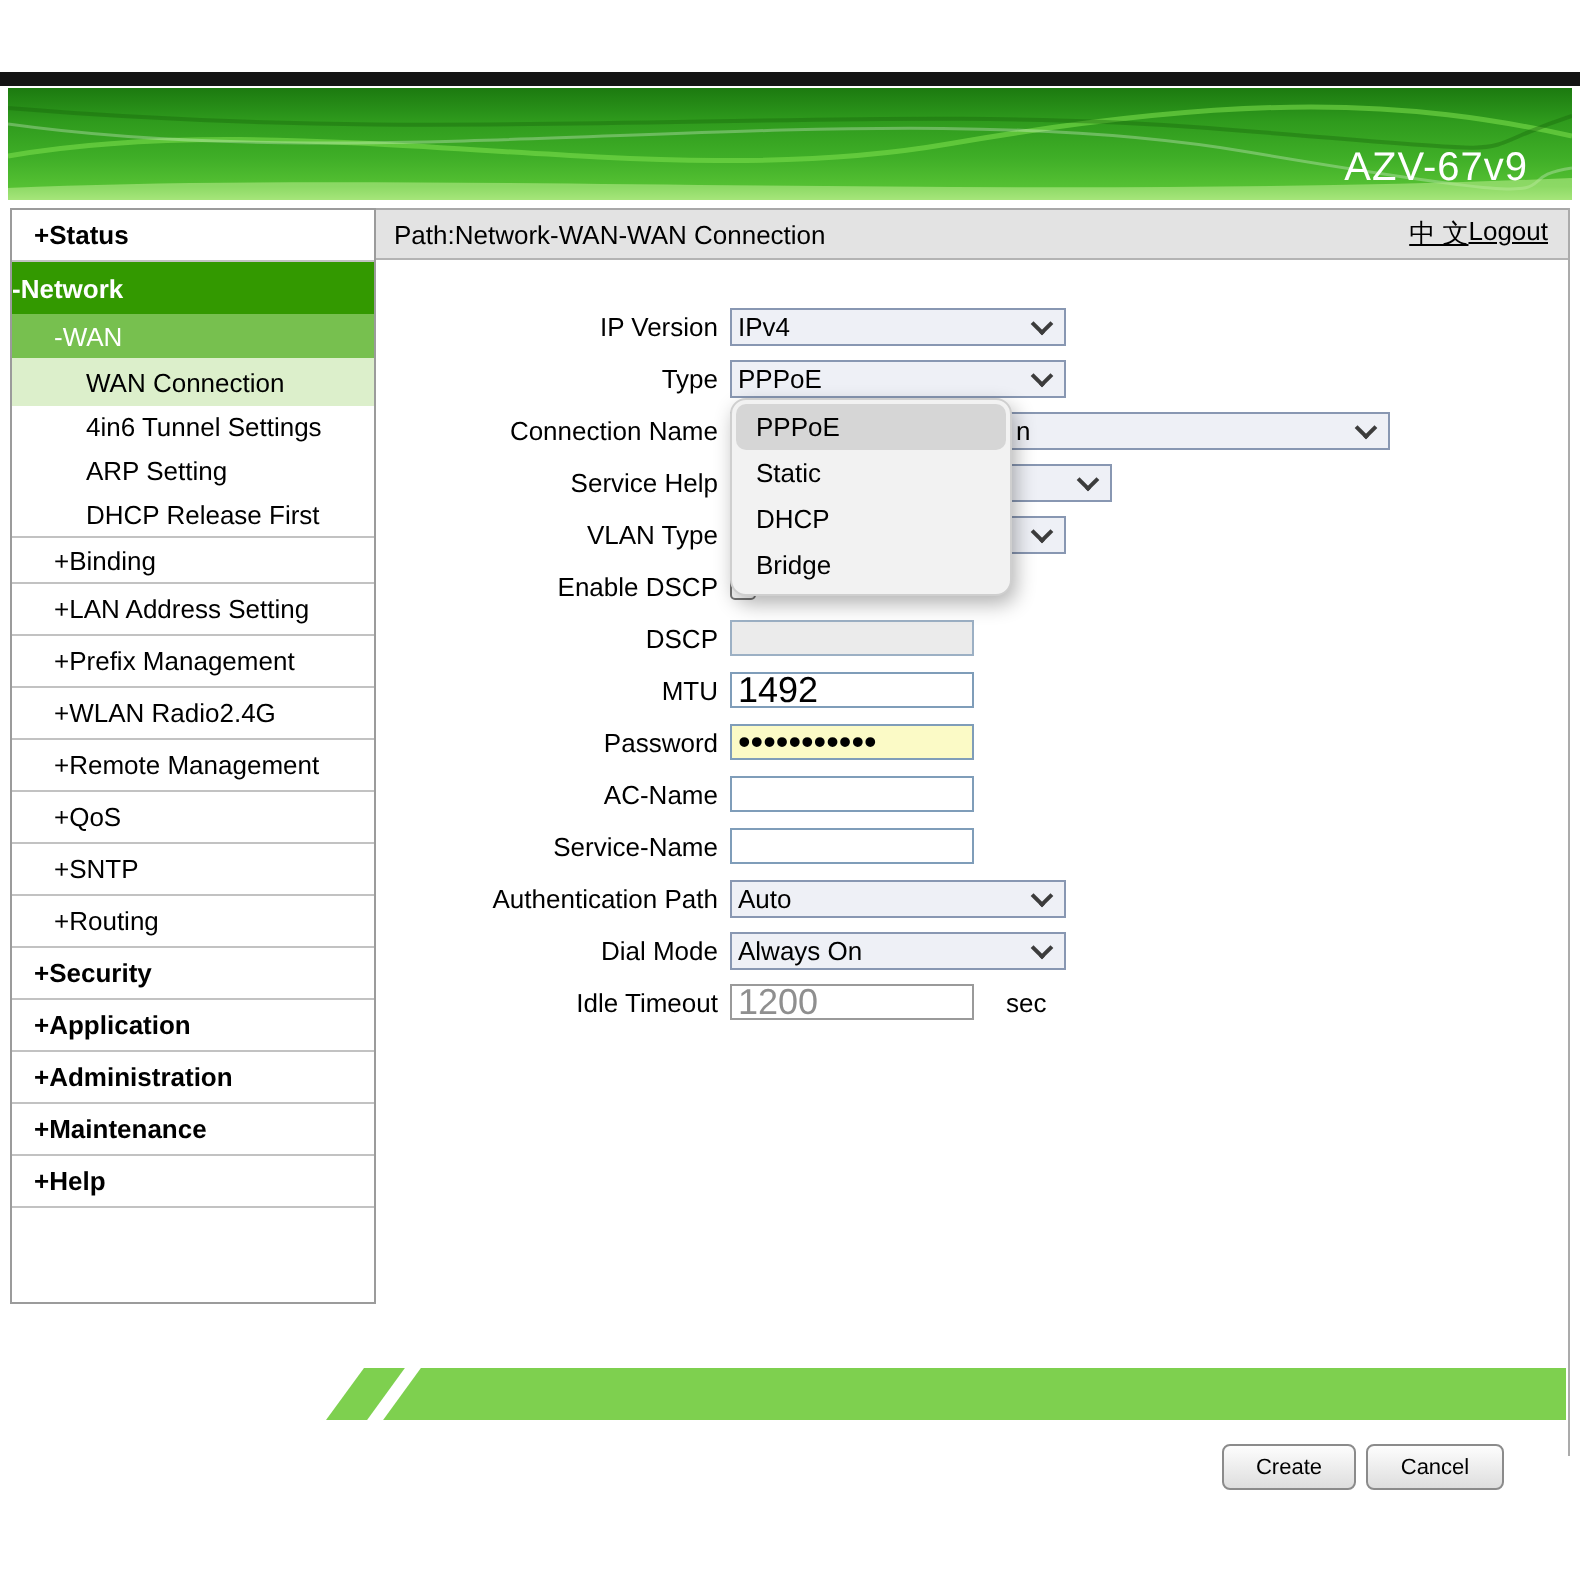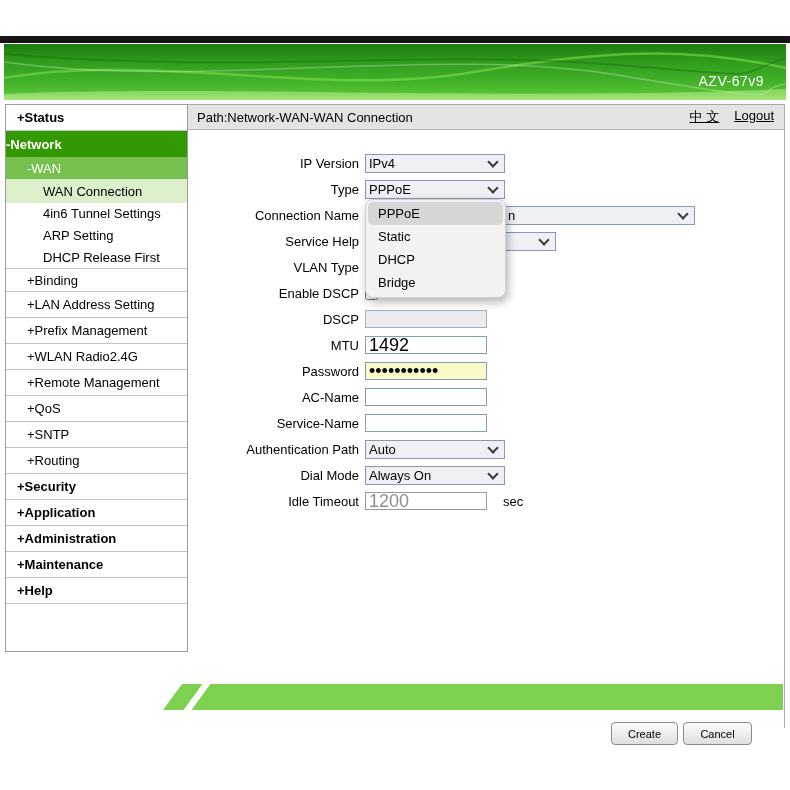--- a/index.html
+++ b/index.html
@@ -3,47 +3,47 @@
 <meta charset="utf-8">
 <style>
   html,body{margin:0;padding:0;background:#fff;}
   body{width:790px;height:790px;position:relative;font-family:"Liberation Sans",sans-serif;font-size:13px;color:#000;overflow:hidden;}
   .abs{position:absolute;}
 
   
   .black-bar{left:0;top:36px;width:790px;height:7px;background:#141414;}
   .banner{left:4px;top:44px;width:782px;height:56px;overflow:hidden;}
   .banner svg{display:block;}
-  .brand{position:absolute;right:22px;top:29px;color:#fff;font-size:14px;letter-spacing:.5px;}
+  .brand{position:absolute;right:22px;top:29px;color:#fff;font-size:20px;letter-spacing:.5px;}
 
   
   .sidebar{left:5px;top:104px;width:183px;height:548px;background:#fff;border:1px solid #9b9b9b;box-sizing:border-box;}
   .sb-item{display:flex;align-items:center;cursor:pointer;}
   .b{border-bottom:1px solid #c2c2c2;}
   .l1{font-weight:bold;padding-left:11px;height:25px;}
   .l2{padding-left:21px;height:25px;}
   .l3{padding-left:37px;height:21px;}
   .dark{background:#339900;color:#fff;height:26px;padding-left:0;font-weight:bold;}
   .mid{background:#77c04f;color:#fff;height:22px;padding-left:21px;}
   .sel{background:#dcefcb;height:24px;padding-left:37px;}
   .h22{height:22px;}.h23{height:22px;}
 
   
   .main{left:188px;top:104px;width:597px;height:624px;background:#fff;border-right:1px solid #ababab;border-top:1px solid #a8a8a8;box-sizing:border-box;}
   .path-bar{height:25px;background:#e3e3e3;border-bottom:1px solid #b3b3b3;display:flex;align-items:center;padding:0 10px 0 9px;box-sizing:border-box;}
   .path-text{flex:0 0 auto;}
-  .path-links{margin-left:auto;display:flex;gap:15px;}
+  .path-links{margin-left:auto;display:flex;}
   .plink{text-decoration:underline;color:#000;cursor:pointer;}
 
   
   .form{padding-top:20px;}
   .row{display:flex;align-items:center;height:26px;}
   .flabel{width:171px;text-align:right;padding-right:6px;flex:0 0 171px;}
   .select{height:19px;background:#eef0f6;border:1px solid #8897b2;display:flex;align-items:center;padding:0 4px 0 3px;box-sizing:border-box;position:relative;cursor:pointer;}
-  .w140{width:140px;}
+  .w140{width:168px;}
   .w330{width:330px;}
   .w191{width:191px;}
   .chev{width:6px;height:6px;border-right:2px solid #3c3c3c;border-bottom:2px solid #3c3c3c;transform:rotate(45deg);margin:-3px 3px 0 auto;flex:0 0 6px;}
   .frag{margin-left:139px;}
   input.txt{width:122px;height:18px;border:1px solid #7f9db9;box-sizing:border-box;padding:0 3px;font-family:"Liberation Sans",sans-serif;font-size:18px;background:#fff;color:#000;}
   input.yellow{background:#fbfac6;}
   input.gray{background:#ebebeb;border-color:#9cb0c4;}
   input.dim{color:#8f8f8f;border-color:#9a9a9a;}
   .suffix{margin-left:16px;}
   input.cb{width:13px;height:13px;margin:0;}

